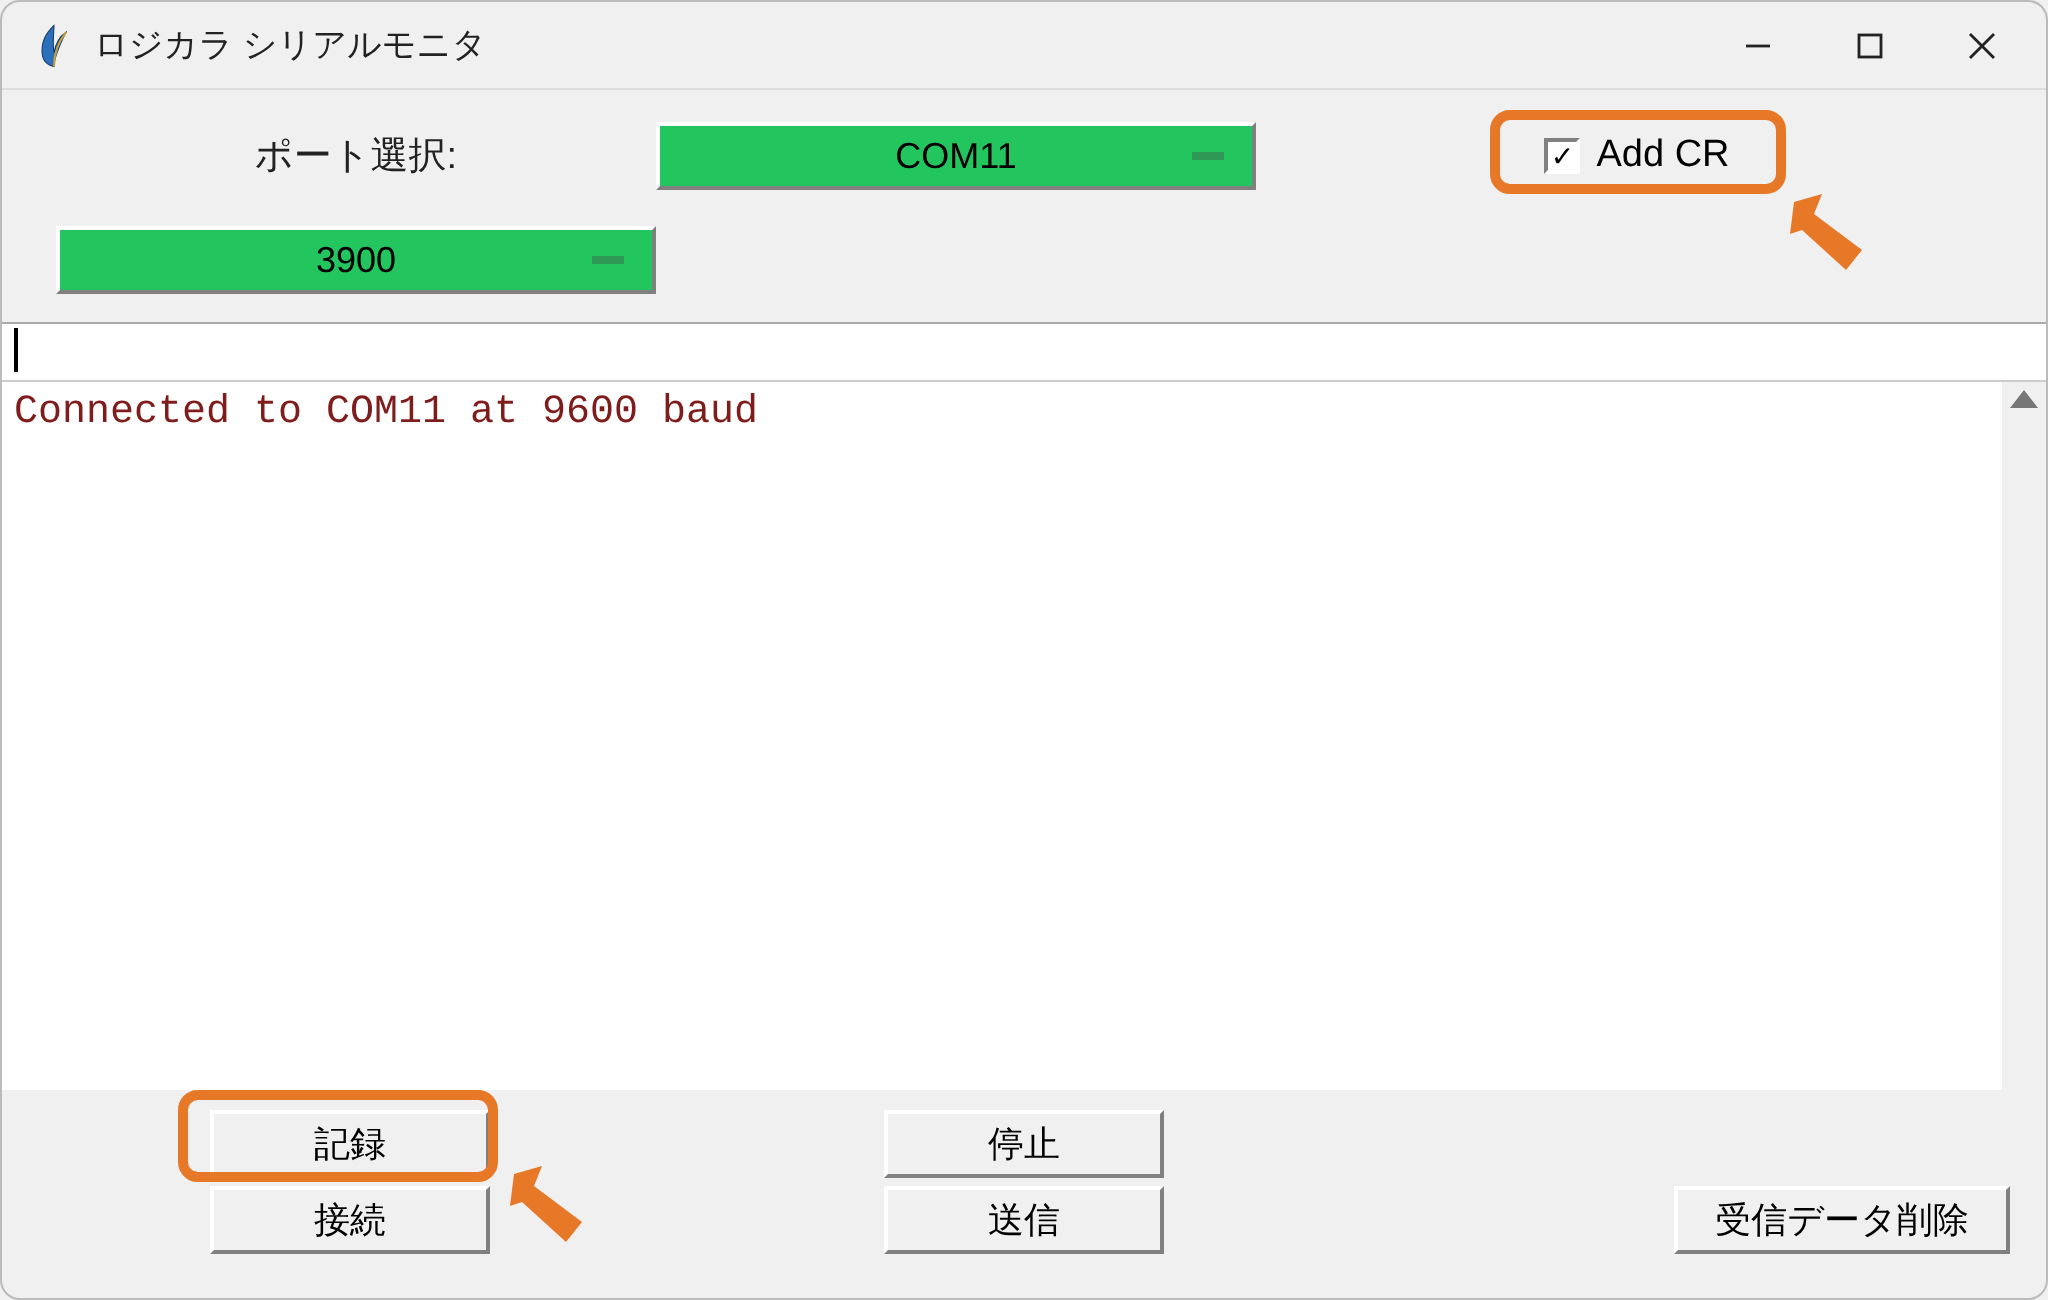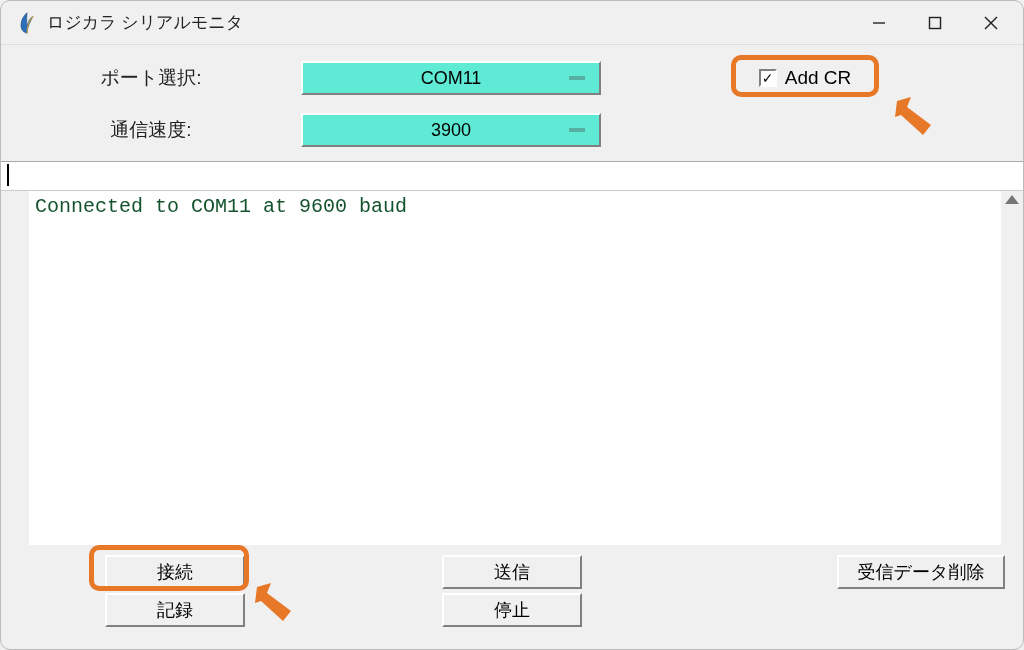--- a/index.html
+++ b/index.html
@@ -44,37 +44,37 @@
   }
   .winbtn {
     width: 56px;
     height: 40px;
     display: flex;
     align-items: center;
     justify-content: center;
     color: #222;
   }
   .config {
-    padding: 10px 14px 6px 0;
+    padding: 10px 14px 6px 27px;
   }
   .config-row {
     display: flex;
     align-items: center;
     margin: 6px 0 18px 0;
   }
   .config-label {
     width: 300px;
     text-align: center;
     font-size: 19px;
     color: #222;
   }
   .dropdown {
     width: 300px;
     height: 34px;
-    background: #5eead4;
+    background: #22c55e;
     border-top: 2px solid #fff;
     border-left: 2px solid #fff;
     border-bottom: 2px solid #808080;
     border-right: 2px solid #808080;
     display: flex;
     align-items: center;
     justify-content: center;
     position: relative;
     font-size: 18px;
   }
@@ -153,23 +153,22 @@
     display: flex;
     min-height: 0;
   }
   .output {
     flex: 1;
     background: #fff;
     font-family: "MS Gothic","Courier New", monospace;
     font-size: 20px;
     padding: 4px 6px;
     white-space: pre;
-    color: #14532d;
+    color: #7f1d1d;
     overflow: hidden;
-    margin-left: 28px;
   }
   .scroll-area {
     width: 22px;
     background: #f0f0f0;
     display: flex;
     flex-direction: column;
     align-items: center;
     justify-content: flex-start;
     padding-top: 4px;
   }
@@ -250,21 +249,20 @@
         <label class="checkbox-wrap">
           <span class="chk">✓</span>
           <span>Add CR</span>
         </label>
 
         <div class="highlight-box" style="left:calc(50% - 74px); top:-12px; width:148px; height:42px;"></div>
       </div>
     </div>
 
     <div class="config-row" style="margin-bottom:8px;">
-      <div class="config-label">通信速度:</div>
       <div class="dropdown">
         <span>3900</span>
         <span class="dropdown-arrow"></span>
       </div>
     </div>
   </div>
 
   <div class="arrow-annot" style="left:892px; top:96px;">
     <svg width="46" height="40">
         <polygon points="4,4 18,0 14,10 38,28 30,38 8,18 2,20" fill="#e77828"></polygon>
@@ -278,37 +276,37 @@
   <div class="output-wrap">
     <div class="output">Connected to COM11 at 9600 baud</div>
     <div class="scroll-area">
       <div class="scroll-triangle up"></div>
     </div>
   </div>
 
   <div class="bottom-bar">
     <div class="btnrow">
       <div class="btncol-left">
+        <div class="tkbtn">記録</div>
+      </div>
+      <div class="btncol-mid">
+        <div class="tkbtn">停止</div>
+      </div>
+      <div class="btncol-right"></div>
+    </div>
+    <div class="btnrow">
+      <div class="btncol-left">
         <div class="tkbtn">接続</div>
       </div>
       <div class="btncol-mid">
         <div class="tkbtn">送信</div>
       </div>
       <div class="btncol-right">
         <div class="tkbtn" style="min-width:168px;">受信データ削除</div>
       </div>
-    </div>
-    <div class="btnrow">
-      <div class="btncol-left">
-        <div class="tkbtn">記録</div>
-      </div>
-      <div class="btncol-mid">
-        <div class="tkbtn">停止</div>
-      </div>
-      <div class="btncol-right"></div>
     </div>
 
     <div class="highlight-box" style="left:88px; top:0px; width:160px; height:46px;"></div>
     <div class="arrow-annot" style="left:252px; top:38px;">
       <svg width="46" height="40">
           <polygon points="4,4 18,0 14,10 38,28 30,38 8,18 2,20" fill="#e77828"></polygon>
         </svg>
     </div>
   </div>
 

